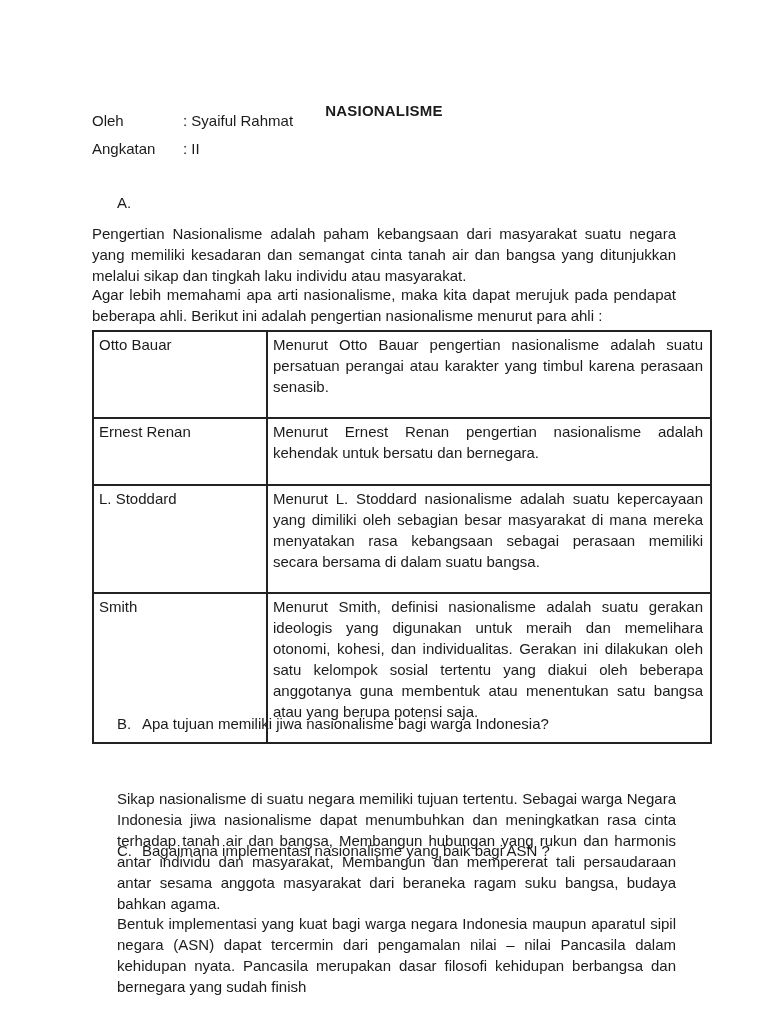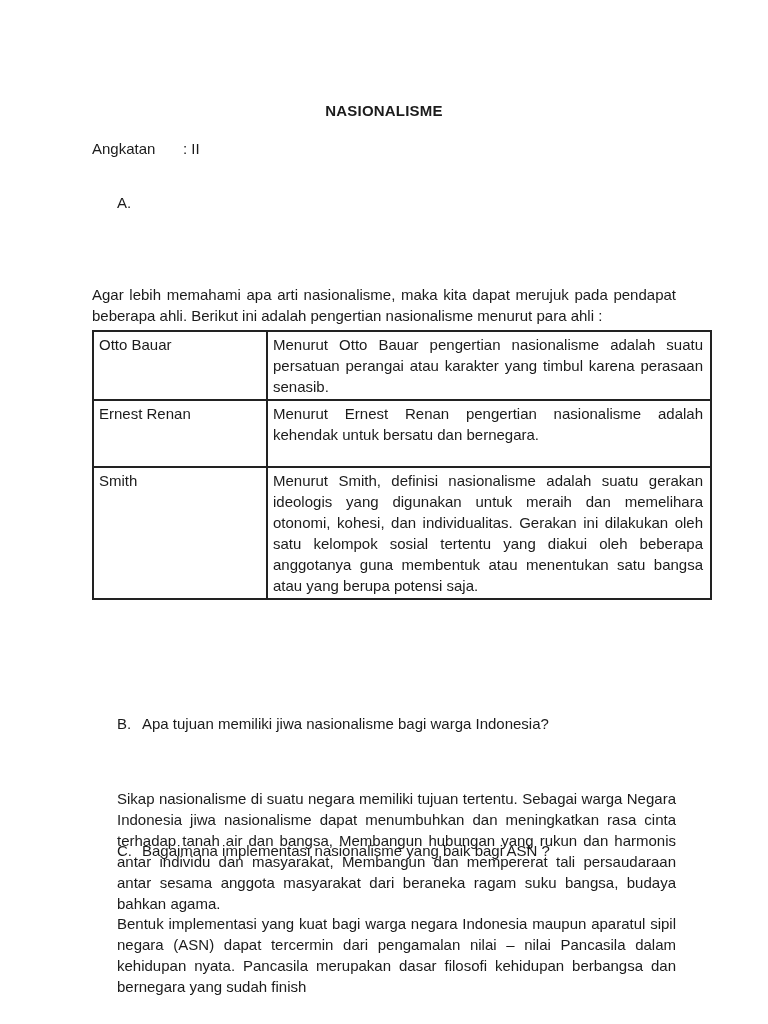--- a/index.html
+++ b/index.html
@@ -53,57 +53,65 @@
     width: 620px;
     border-collapse: collapse;
     table-layout: fixed;
     font-size: 15px;
     line-height: 21px;
     color: #1b1b1b;
   }
   table.experts td {
     border: 2px solid #222222;
     vertical-align: top;
-    padding: 2px 7px 2px 5px;
+    padding: 2px 7px 20px 5px;
   }
   td.name-cell { width: 160px; }
   td.def-cell { text-align: justify; }
   tr.r1 { height: 54px; }
   tr.r2 { height: 67px; }
   tr.r3 { height: 53px; }
   tr.r4 { height: 90px; }
   tr.r5 { height: 108px; }
 </style>
 </head>
 <body>
 
 <div class="page">
 
   <h1 class="title">NASIONALISME</h1>
 
+  <div class="byline" style="top:110px">
+    <span class="by-label">Oleh</span><span class="by-value">: Syaiful Rahmat</span>
+  </div>
 
   <div class="byline" style="top:138px">
     <span class="by-label">Angkatan</span><span class="by-value">: II</span>
   </div>
 
   <div class="heading" style="top:192px">
     <span class="marker">A.</span>
   </div>
 
+  <p class="para w-full" style="top:223px">Pengertian Nasionalisme adalah paham kebangsaan dari masyarakat suatu negara yang memiliki kesadaran dan semangat cinta tanah air dan bangsa yang ditunjukkan melalui sikap dan tingkah laku individu atau masyarakat.</p>
   <p class="para w-full" style="top:284px">Agar lebih memahami apa arti nasionalisme, maka kita dapat merujuk pada pendapat beberapa ahli. Berikut ini adalah pengertian nasionalisme menurut para ahli :</p>
 
   <table class="experts">
     <tbody>
         <tr class="r1">
       <td class="name-cell">Otto Bauar</td>
       <td class="def-cell">Menurut Otto Bauar pengertian nasionalisme adalah suatu persatuan perangai atau karakter yang timbul karena perasaan senasib.</td>
     </tr>
     <tr class="r2">
       <td class="name-cell">Ernest Renan</td>
       <td class="def-cell">Menurut Ernest Renan pengertian nasionalisme adalah kehendak untuk bersatu dan bernegara.</td>
+    </tr>
+    <tr class="r4">
+      <td class="name-cell">L. Stoddard</td>
+      <td class="def-cell">Menurut L. Stoddard nasionalisme adalah suatu kepercayaan yang dimiliki oleh sebagian besar masyarakat di mana mereka menyatakan rasa kebangsaan sebagai perasaan memiliki secara bersama di dalam suatu bangsa.</td>
     </tr>
     <tr class="r5">
       <td class="name-cell">Smith</td>
       <td class="def-cell">Menurut Smith, definisi nasionalisme adalah suatu gerakan ideologis yang digunakan untuk meraih dan memelihara otonomi, kohesi, dan individualitas. Gerakan ini dilakukan oleh satu kelompok sosial tertentu yang diakui oleh beberapa anggotanya guna membentuk atau menentukan satu bangsa atau yang berupa potensi saja.</td>
     </tr>
   </tbody>
     </table>
 
   <div class="heading" style="top:713px">
     <span class="marker">B.</span>

